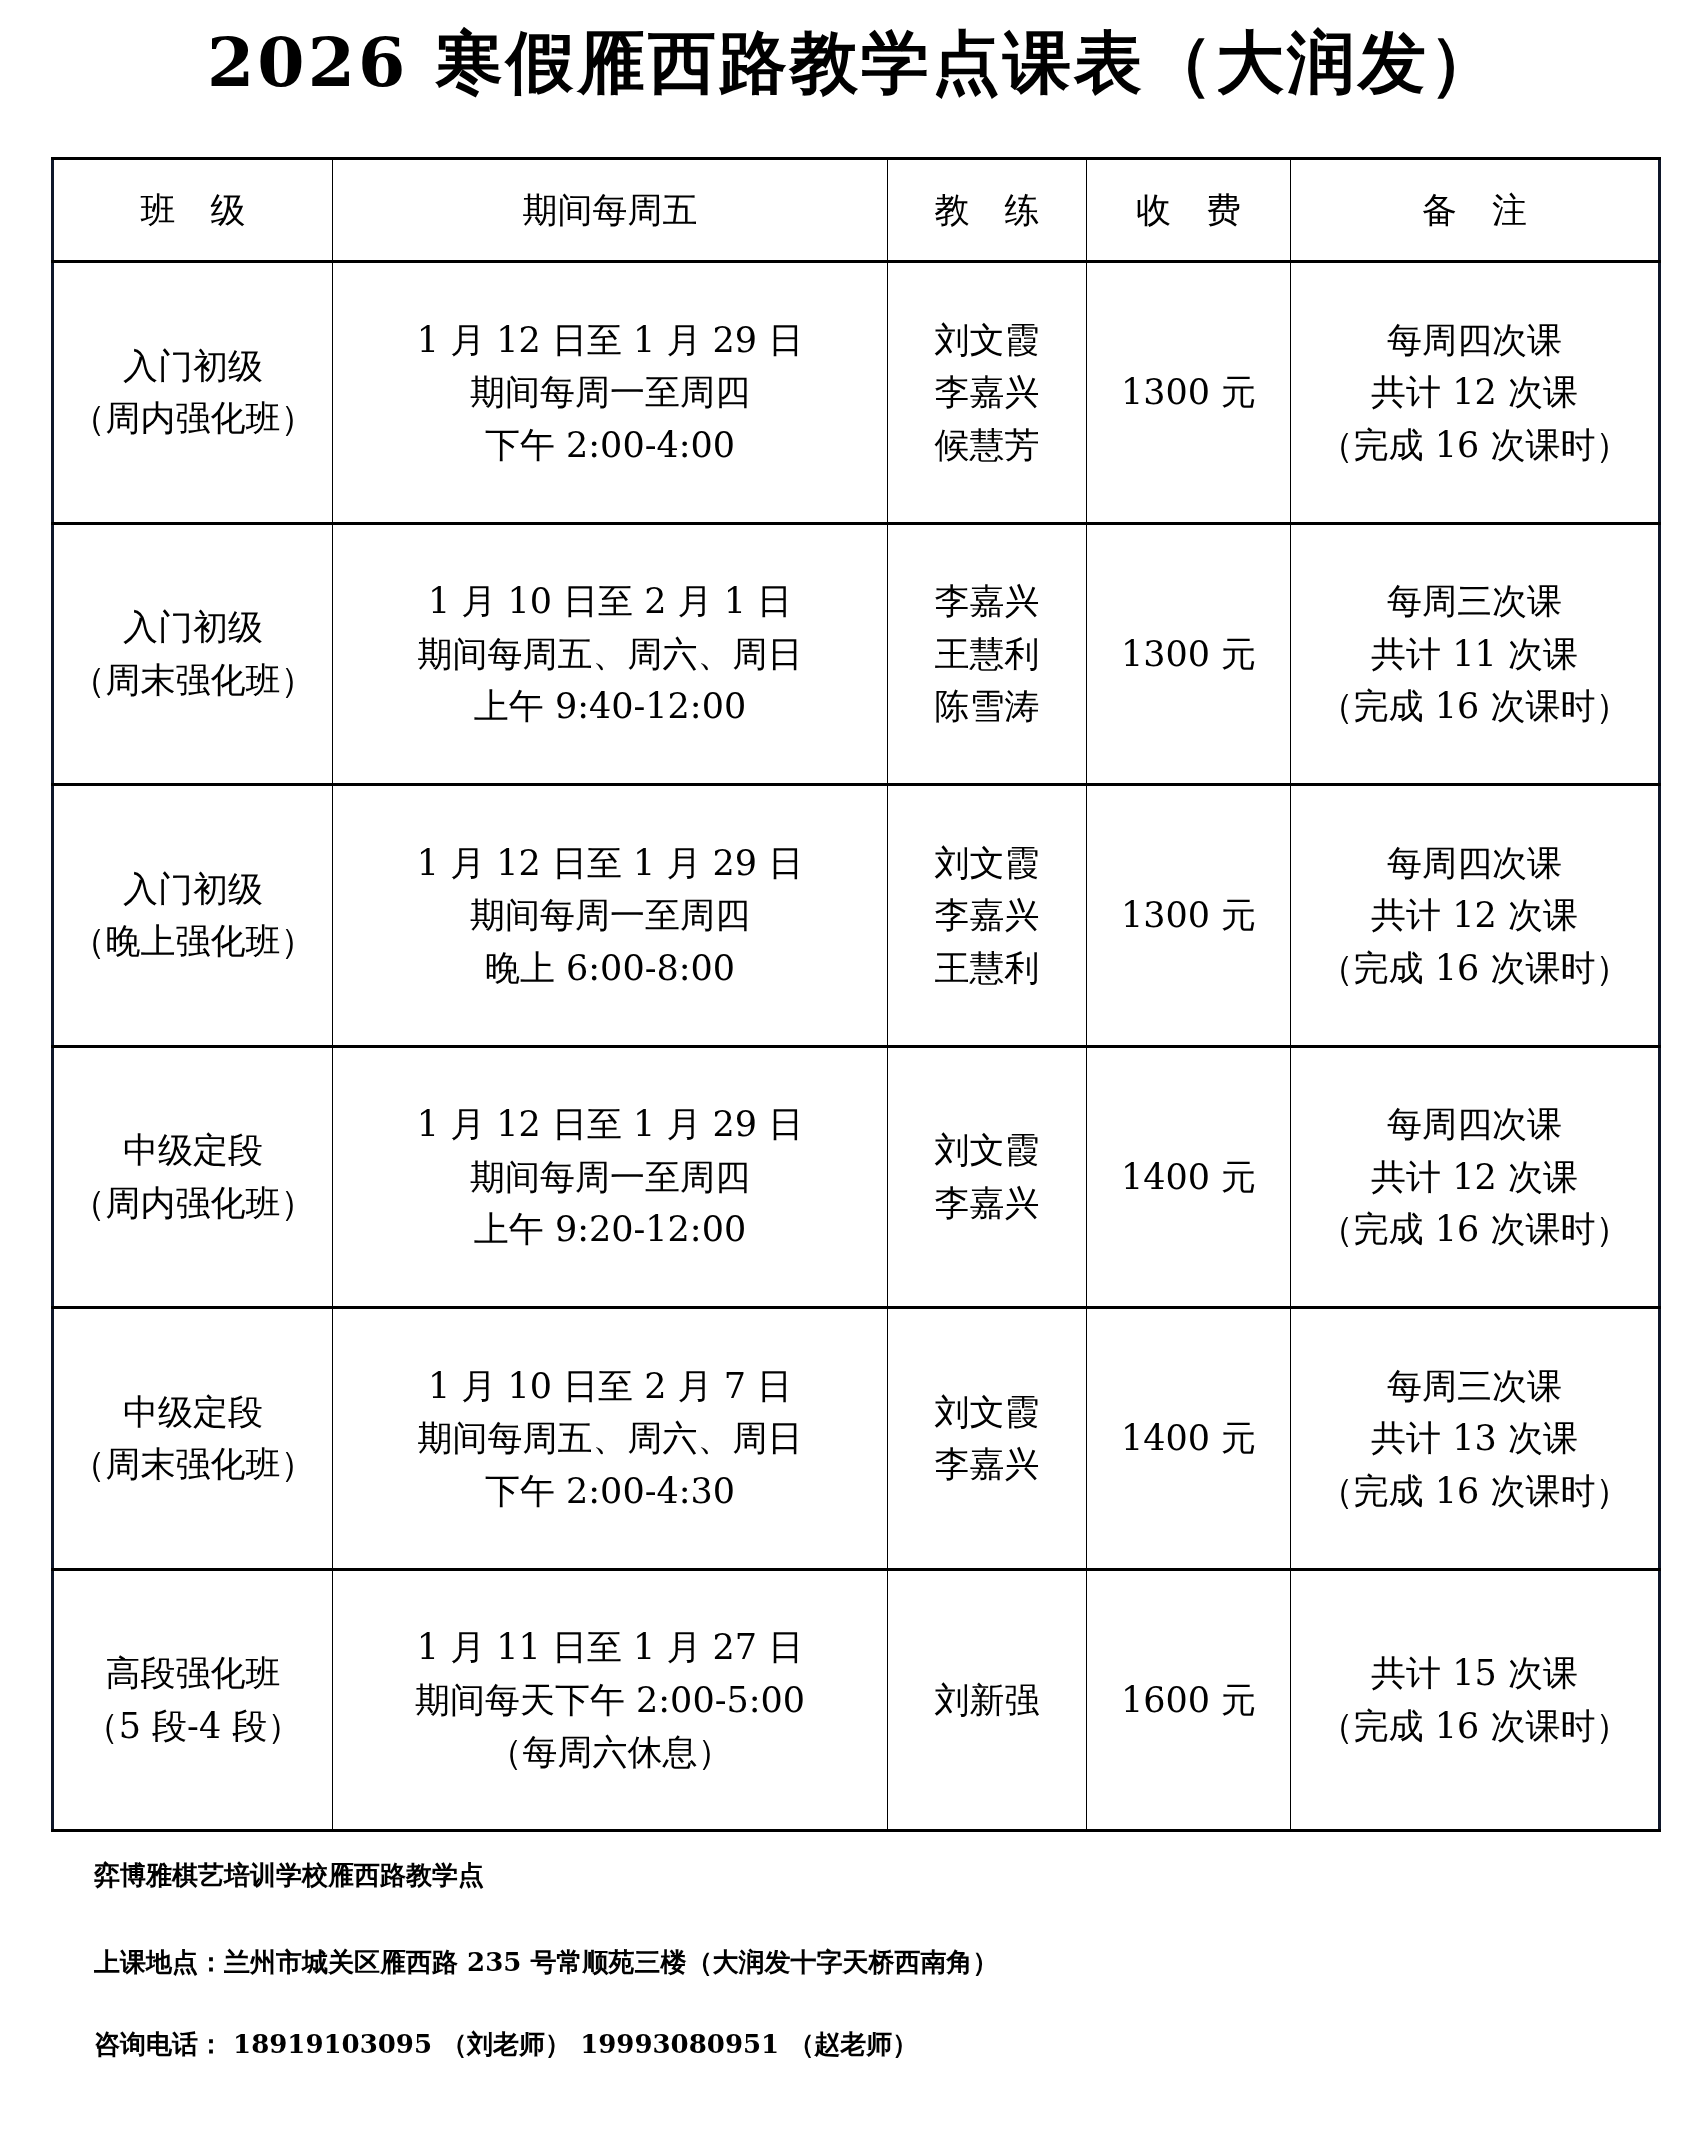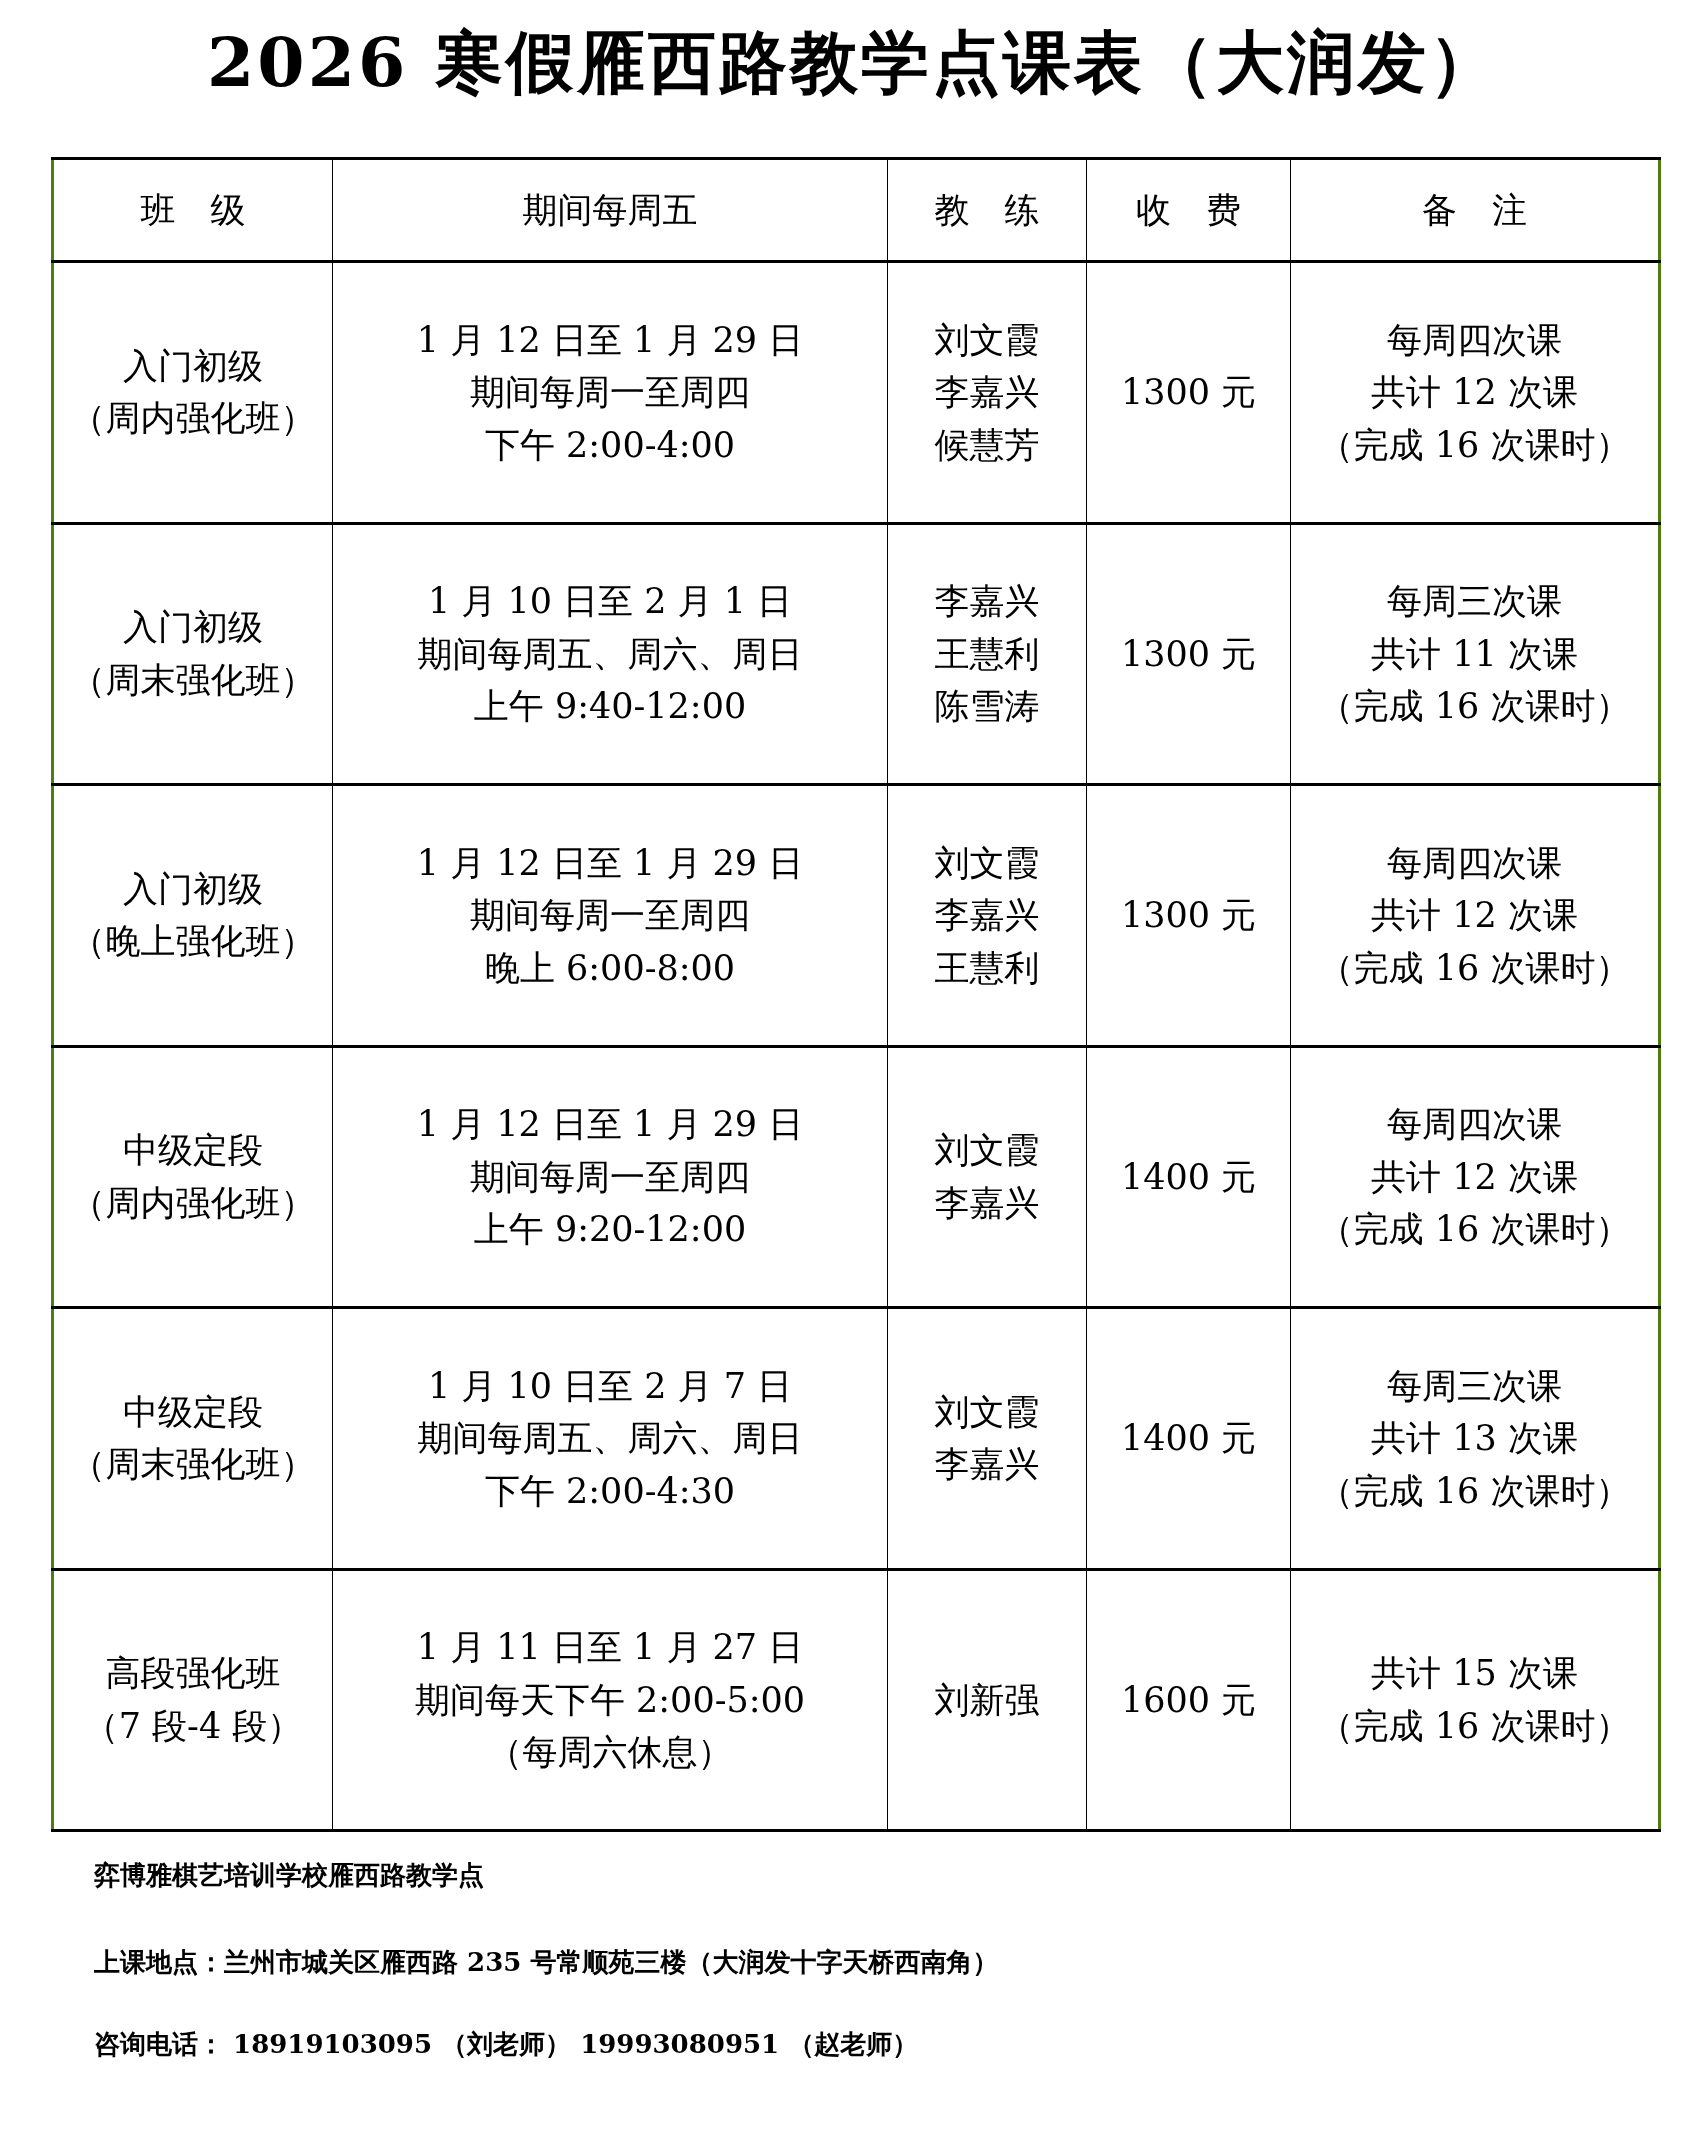--- a/index.html
+++ b/index.html
@@ -12,21 +12,21 @@
   .page-title {
     position:absolute; top:18px; left:0; width:100%;
     text-align:center;
     font-size:68px; font-weight:700; letter-spacing:3px;
     white-space:nowrap;
   }
   table.schedule {
     position:absolute; top:157px; left:51px;
     width:1607px; height:1675px;
     border-collapse:collapse; table-layout:fixed;
-    border:3px solid #4d7c0f;
+    border:3px solid #0f172a;
   }
   .schedule th, .schedule td {
     border:1.8px solid #000;
     border-top-width:3px; border-bottom-width:3px;
     text-align:center; vertical-align:middle;
     font-size:35px; line-height:1.5;
     white-space:pre-line;
     padding:0 4.8px;
     font-weight:500;
   }
@@ -132,21 +132,21 @@
 下午 2:00-4:30</td>
       <td>刘文霞
 李嘉兴</td>
       <td>1400 元</td>
       <td>每周三次课
 共计 13 次课
 （完成 16 次课时）</td>
     </tr>
     <tr>
       <td>高段强化班
-（7 段-4 段）</td>
+（5 段-4 段）</td>
       <td>1 月 11 日至 1 月 27 日
 期间每天下午 2:00-5:00
 （每周六休息）</td>
       <td>刘新强</td>
       <td>1600 元</td>
       <td>共计 15 次课
 （完成 16 次课时）</td>
     </tr>
   </tbody>
 </table>

